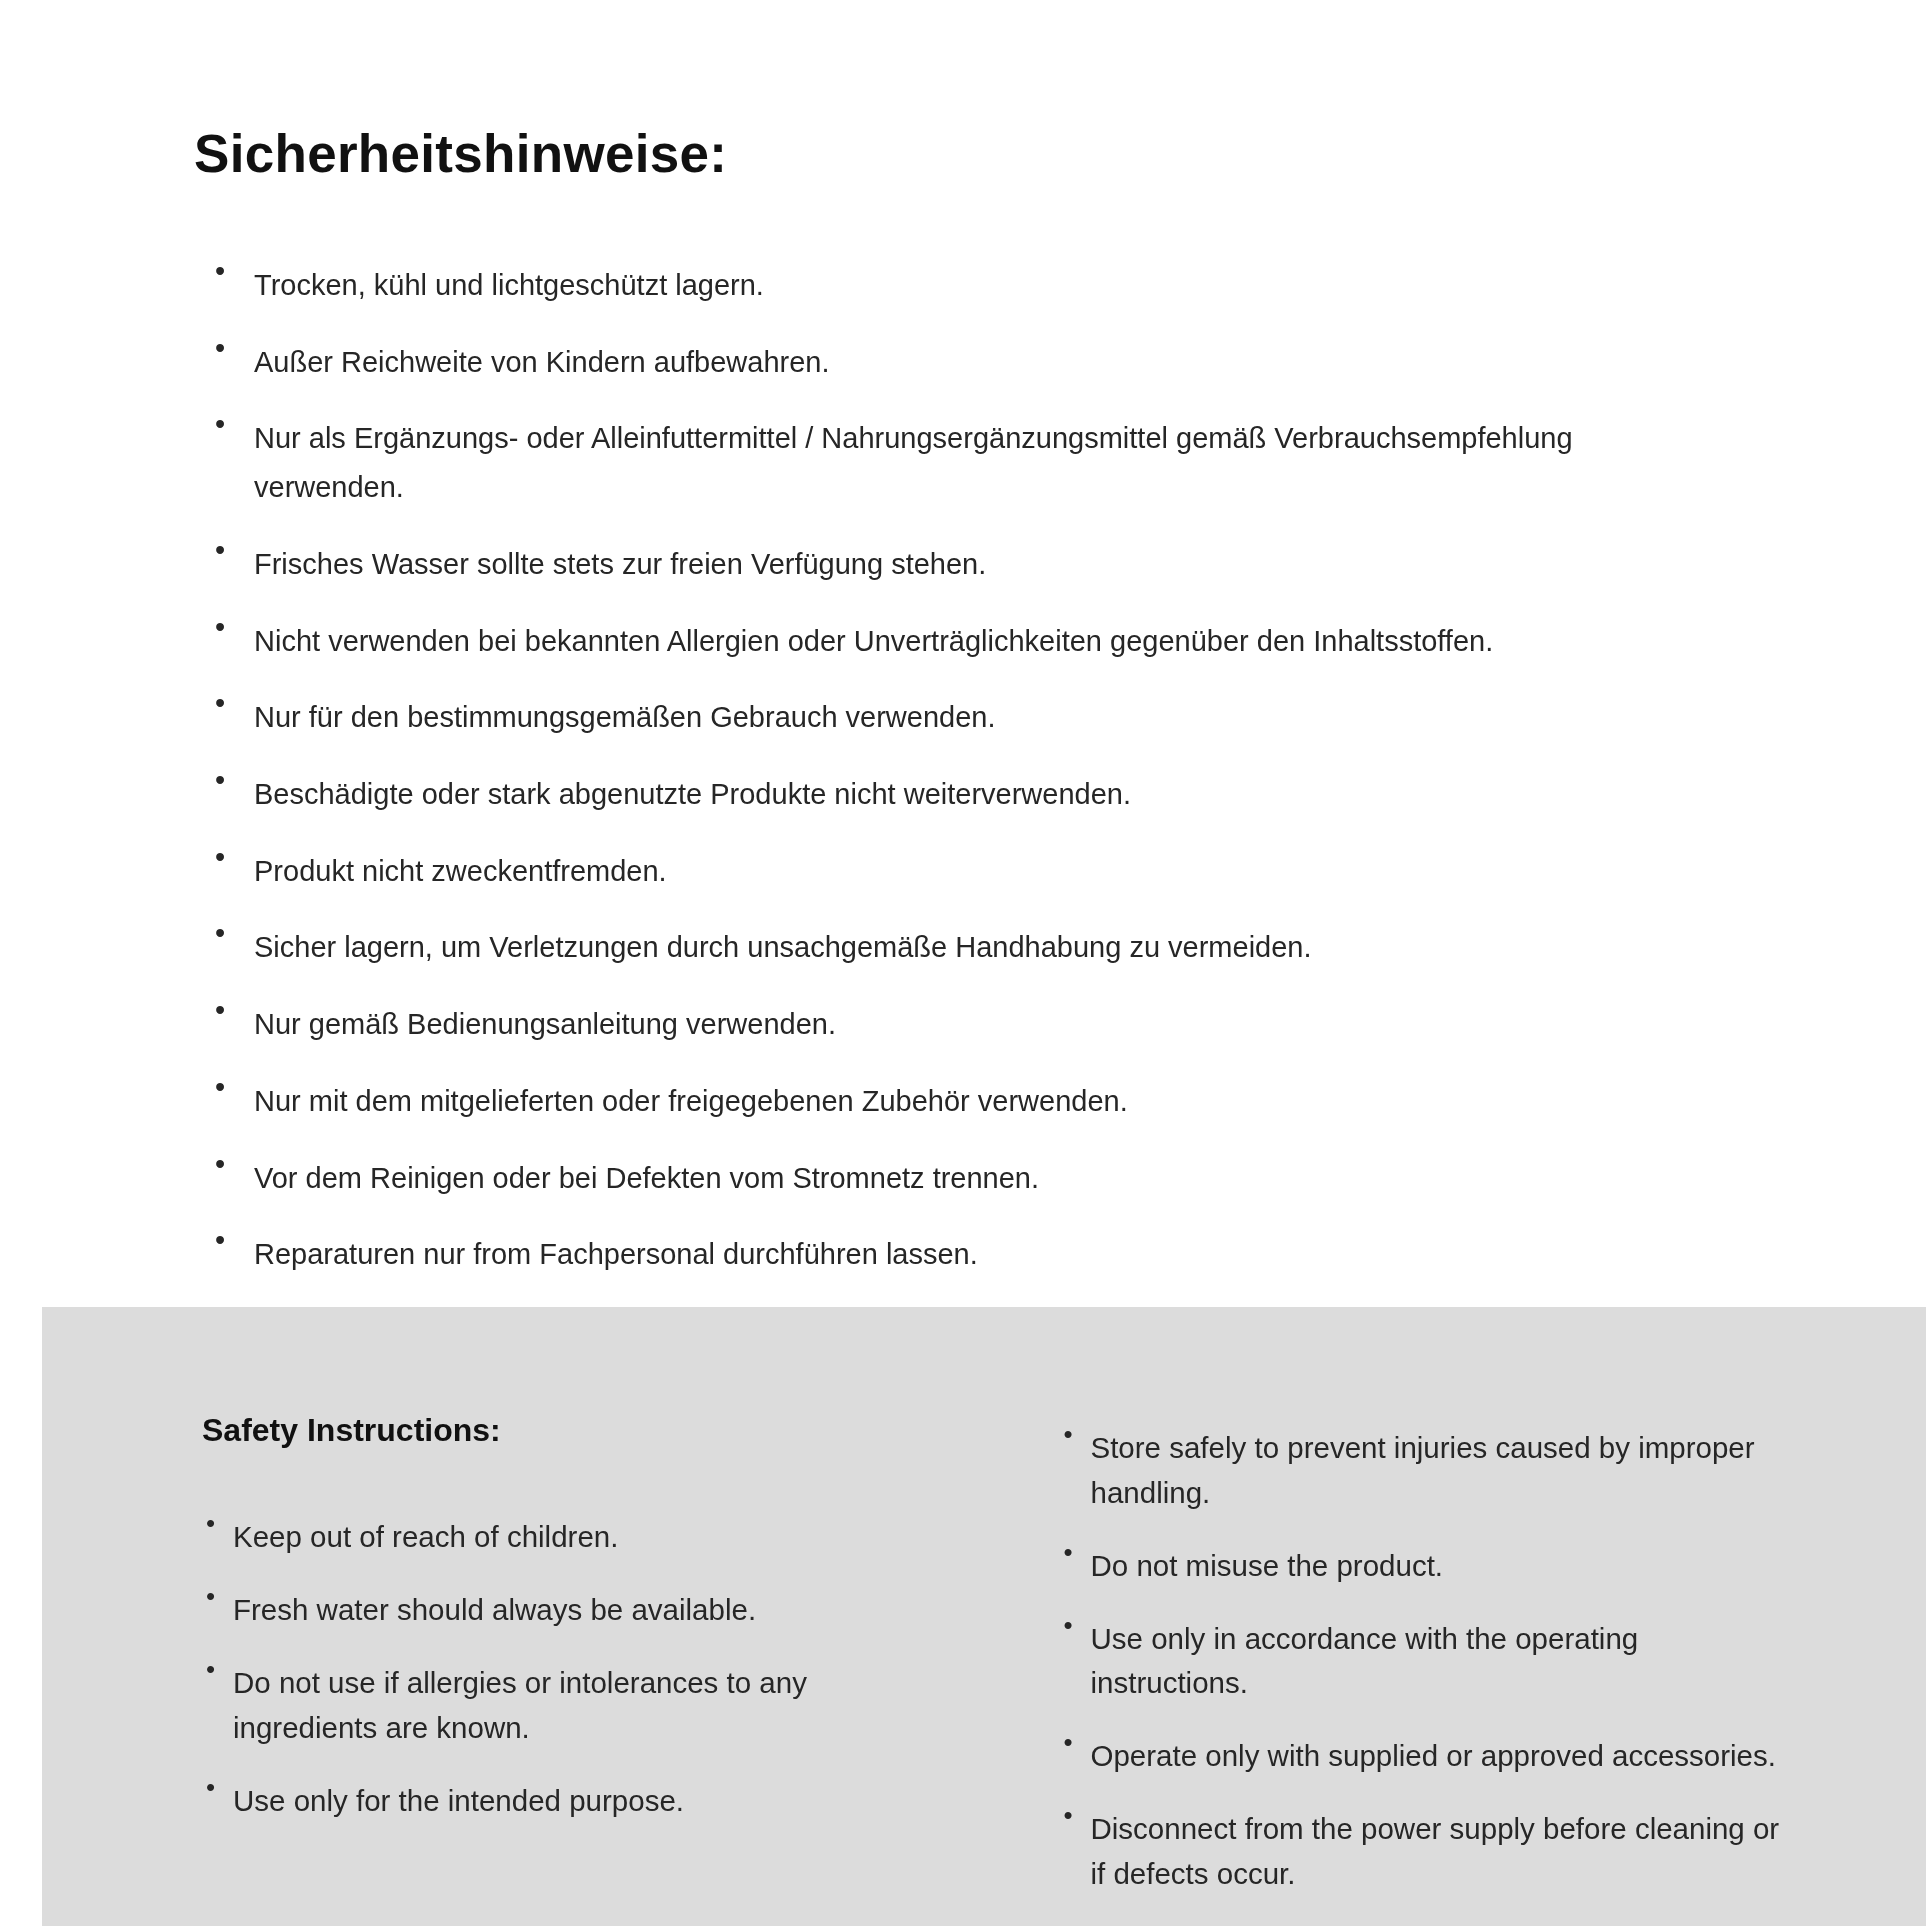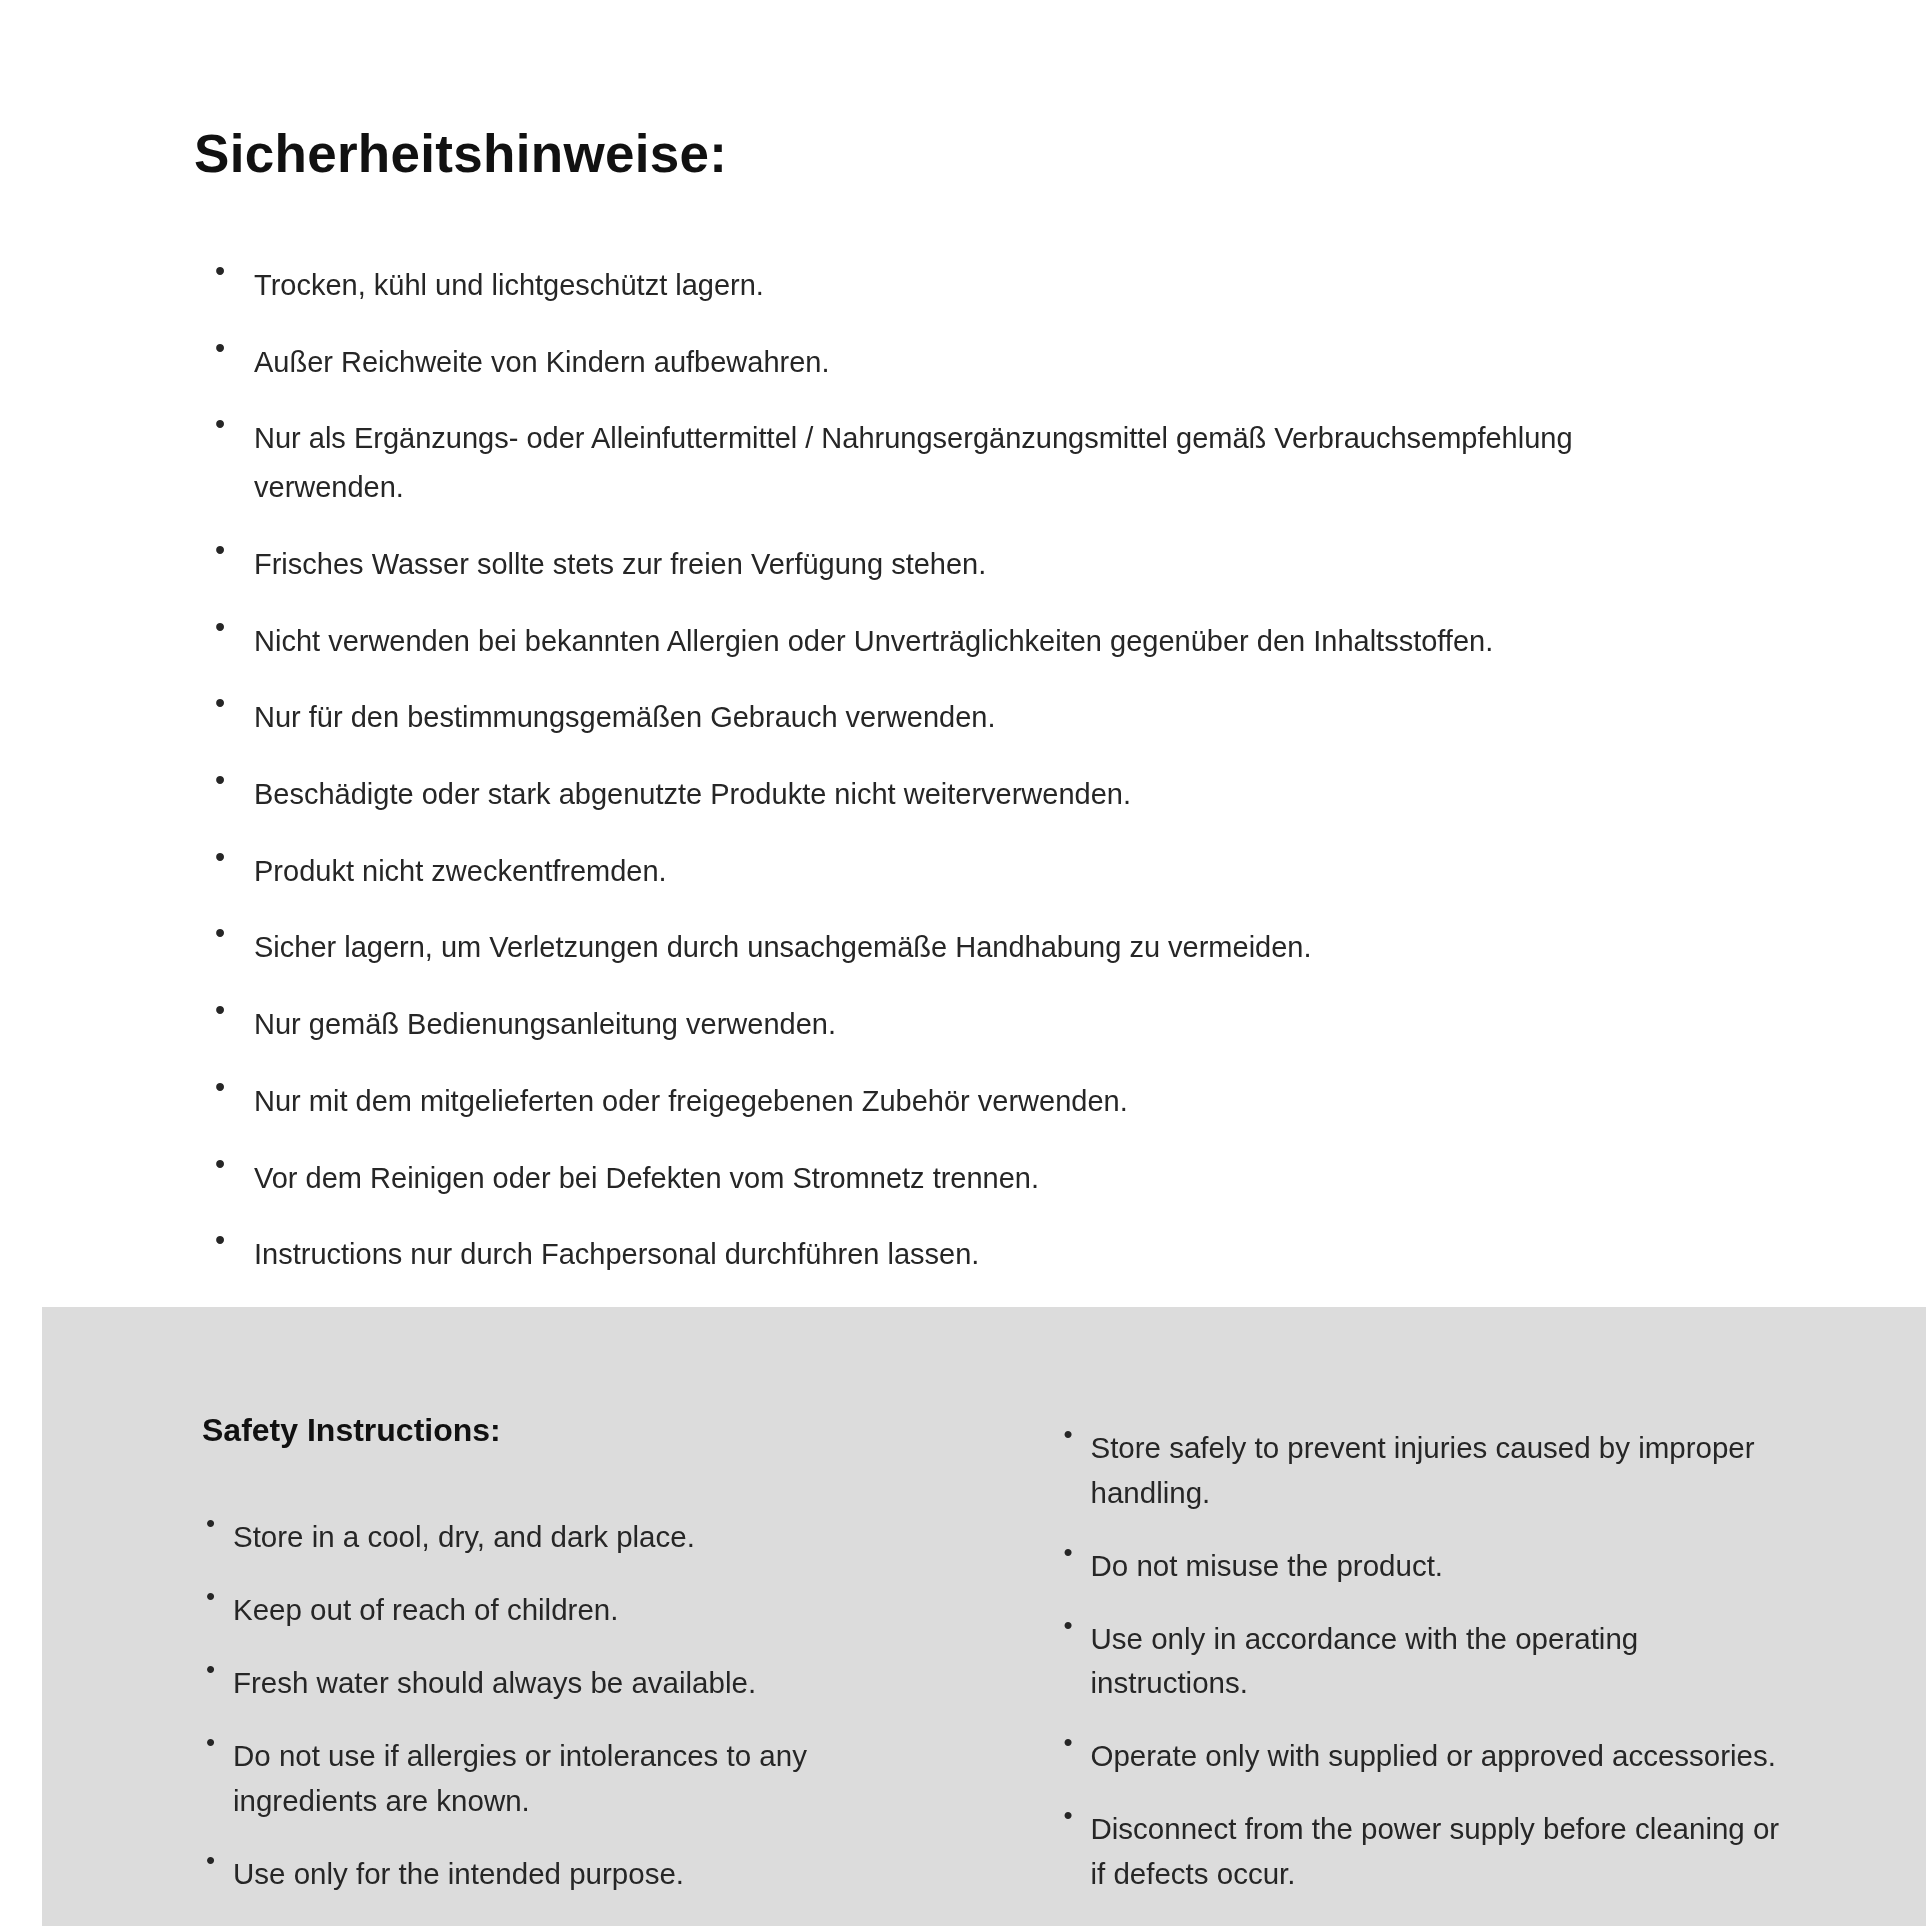--- a/index.html
+++ b/index.html
@@ -103,29 +103,28 @@
       <li>Nur als Ergänzungs- oder Alleinfuttermittel / Nahrungsergänzungsmittel gemäß Verbrauchsempfehlung verwenden.</li>
       <li>Frisches Wasser sollte stets zur freien Verfügung stehen.</li>
       <li>Nicht verwenden bei bekannten Allergien oder Unverträglichkeiten gegenüber den Inhaltsstoffen.</li>
       <li>Nur für den bestimmungsgemäßen Gebrauch verwenden.</li>
       <li>Beschädigte oder stark abgenutzte Produkte nicht weiterverwenden.</li>
       <li>Produkt nicht zweckentfremden.</li>
       <li>Sicher lagern, um Verletzungen durch unsachgemäße Handhabung zu vermeiden.</li>
       <li>Nur gemäß Bedienungsanleitung verwenden.</li>
       <li>Nur mit dem mitgelieferten oder freigegebenen Zubehör verwenden.</li>
       <li>Vor dem Reinigen oder bei Defekten vom Stromnetz trennen.</li>
-      <li>Instructions nur durch Fachpersonal durchführen lassen.</li>
+      <li>Reparaturen nur from Fachpersonal durchführen lassen.</li>
     </ul>
   </section>
 
   <section class="english-section">
     <div class="en-col left">
       <h2 class="english-title">Safety Instructions:</h2>
       <ul class="en-list">
-        <li>Store in a cool, dry, and dark place.</li>
         <li>Keep out of reach of children.</li>
         <li>Fresh water should always be available.</li>
         <li>Do not use if allergies or intolerances to any ingredients are known.</li>
         <li>Use only for the intended purpose.</li>
       </ul>
     </div>
     <div class="en-col right">
       <ul class="en-list">
         <li>Store safely to prevent injuries caused by improper handling.</li>
         <li>Do not misuse the product.</li>

